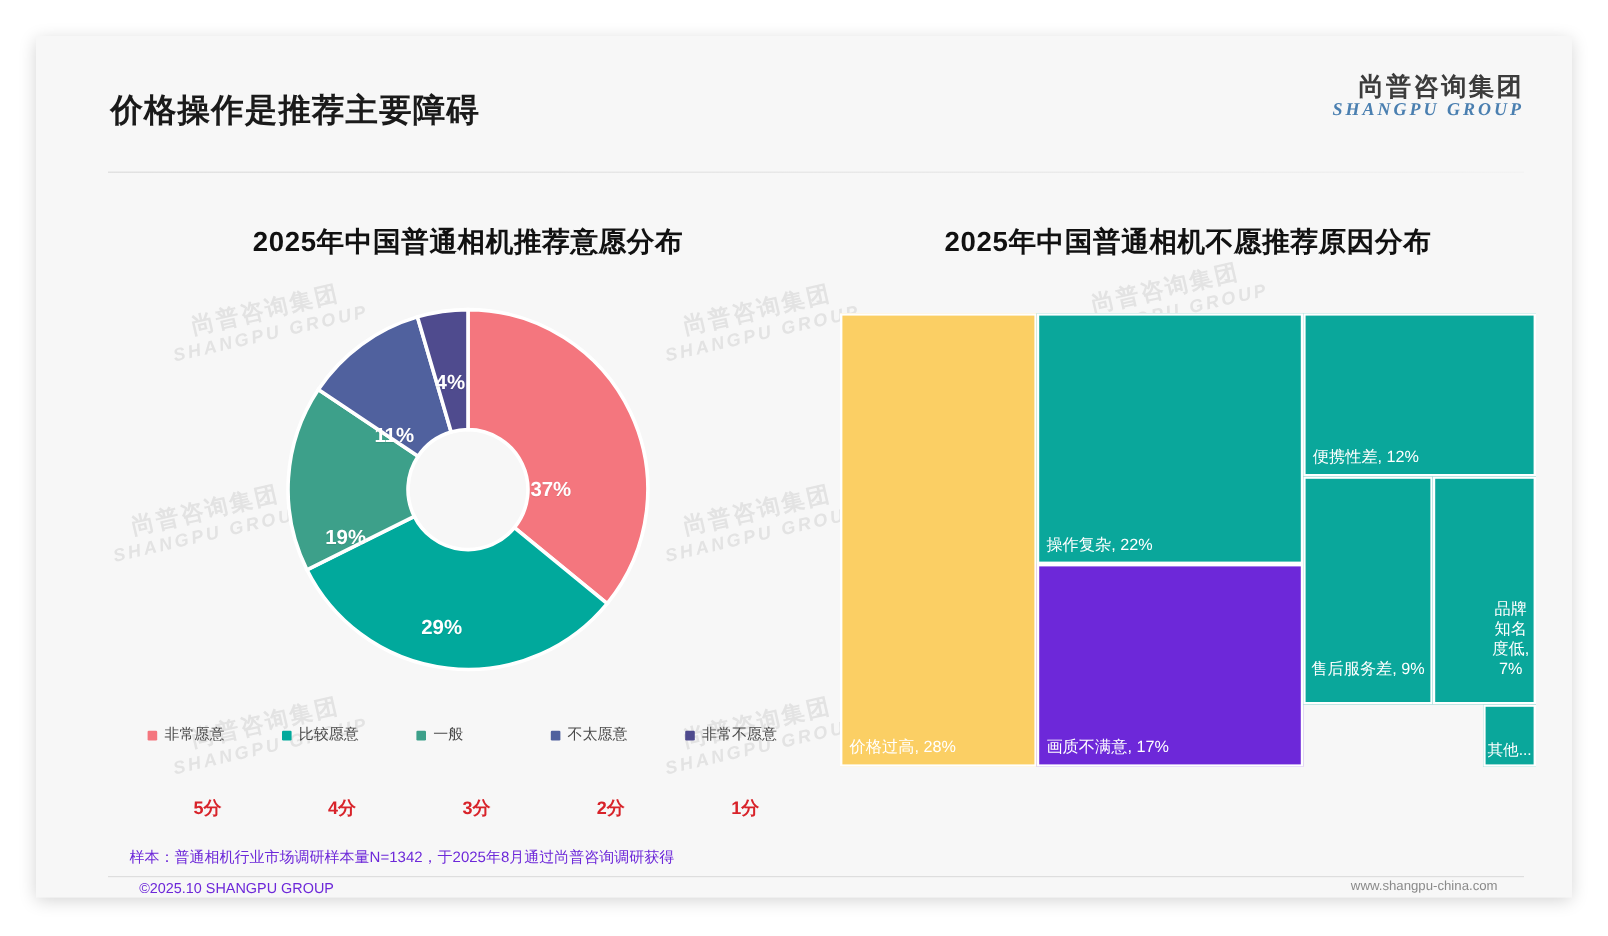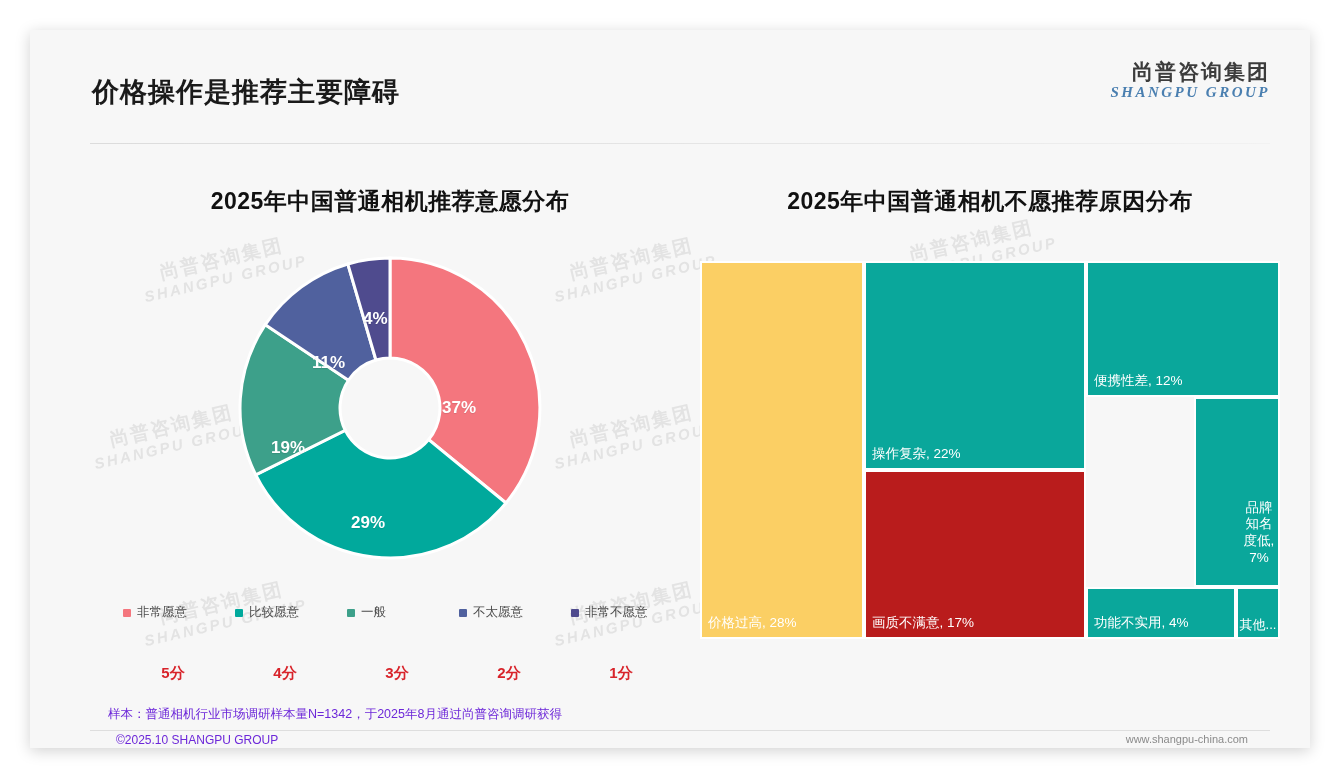--- a/index.html
+++ b/index.html
@@ -341,36 +341,36 @@
     <div class="treemap">
 
       <div class="tm-cell" style="left:0; top:0; width:164px; height:378px; background:#fbcf64;">
         <span class="tm-label">价格过高, 28%</span>
       </div>
 
       <div class="tm-cell" style="left:164px; top:0; width:222px; height:209px; background:#0aa79b;">
         <span class="tm-label">操作复杂, 22%</span>
       </div>
 
-      <div class="tm-cell" style="left:164px; top:209px; width:222px; height:169px; background:#b91c1c;">
+      <div class="tm-cell" style="left:164px; top:209px; width:222px; height:169px; background:#6d28d9;">
         <span class="tm-label">画质不满意, 17%</span>
       </div>
 
       <div class="tm-cell" style="left:386px; top:0; width:194px; height:136px; background:#0aa79b;">
         <span class="tm-label">便携性差, 12%</span>
       </div>
 
+      <div class="tm-cell" style="left:386px; top:136px; width:108px; height:190px; background:#0aa79b;">
+        <span class="tm-label center wrap" style="bottom:18px;">售后服务差, 9%</span>
+      </div>
 
       <div class="tm-cell" style="left:494px; top:136px; width:86px; height:190px; background:#0aa79b;">
         <span class="tm-label center wrap" style="bottom:18px;padding-left:44px;">品牌知名度低, 7%</span>
       </div>
 
-      <div class="tm-cell" style="left:386px; top:326px; width:150px; height:52px; background:#0aa79b;">
-        <span class="tm-label">功能不实用, 4%</span>
-      </div>
 
       <div class="tm-cell" style="left:536px; top:326px; width:44px; height:52px; background:#0aa79b;">
         <span class="tm-label center wrap" style="bottom:4px; font-size:13px; line-height:1.2;">其他...</span>
       </div>
 
     </div>
   </div>
 
   <div class="footnote">样本：普通相机行业市场调研样本量N=1342，于2025年8月通过尚普咨询调研获得</div>
   <div class="foot-rule"></div>

